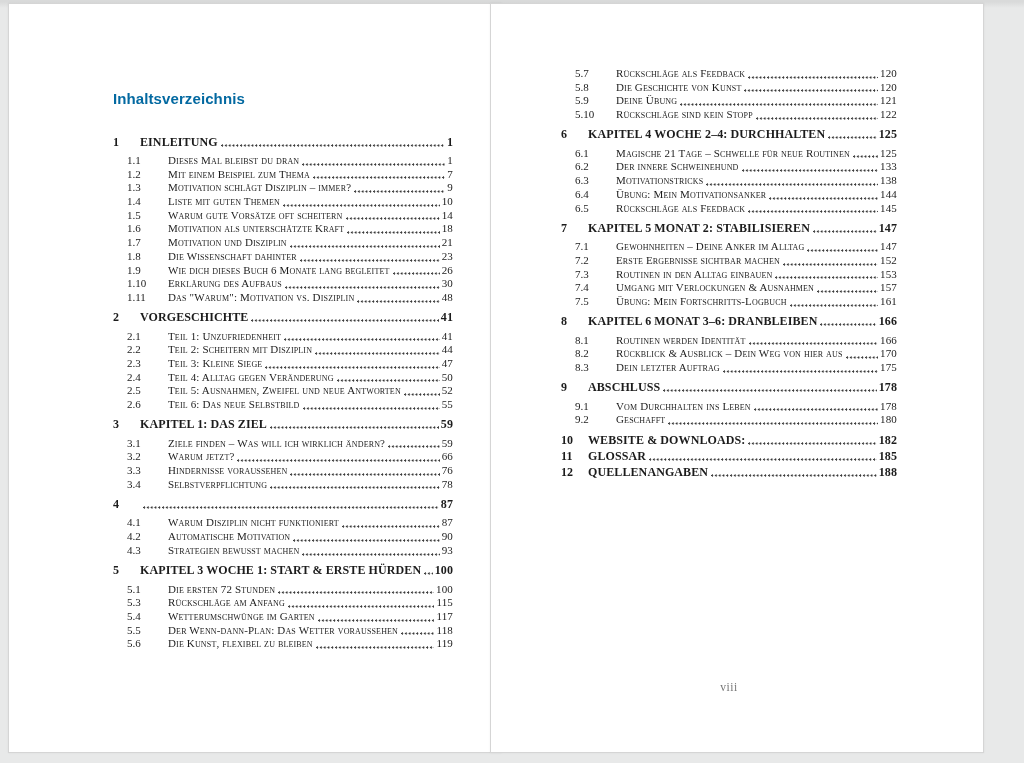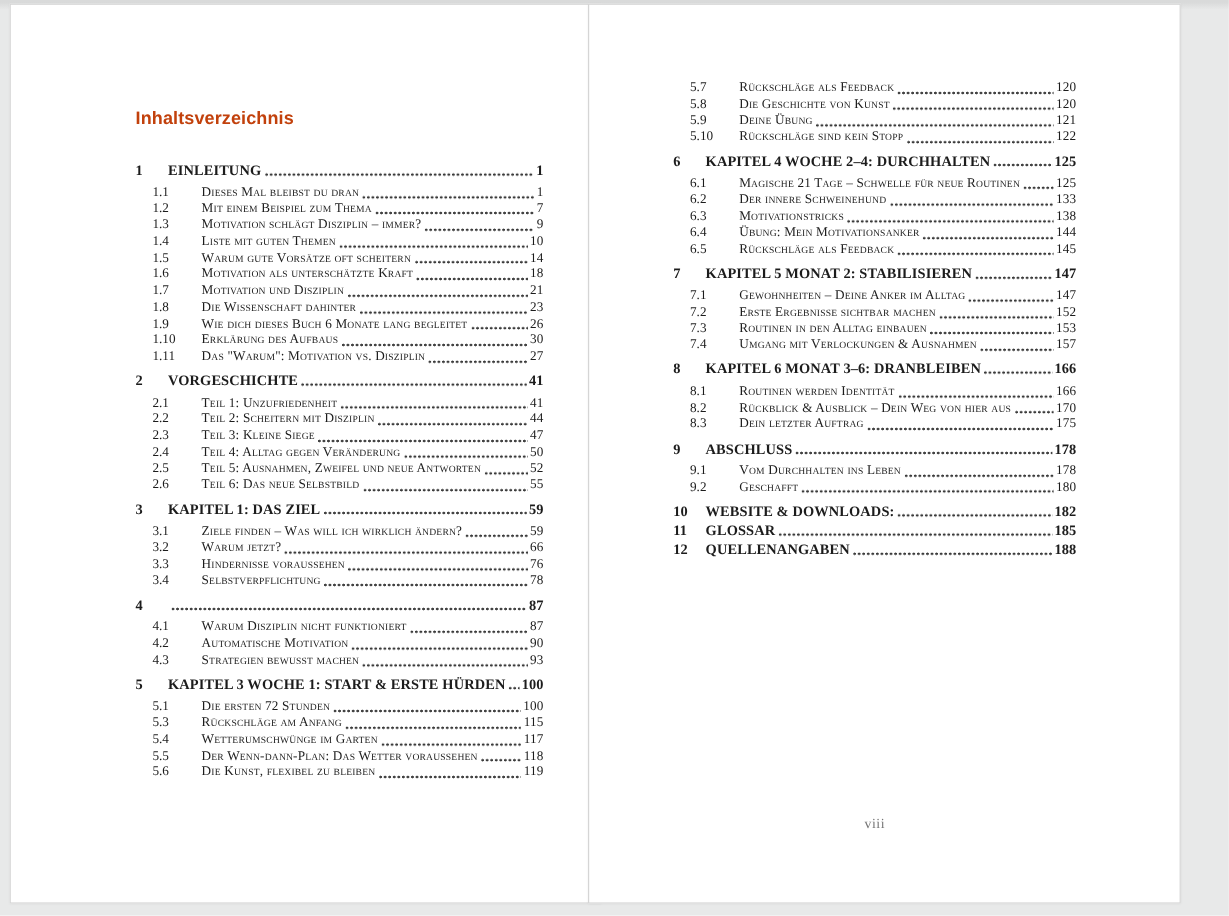--- a/index.html
+++ b/index.html
@@ -25,21 +25,21 @@
   .page-left  { left: 8px; }
   .page-right { left: 490px; padding-left: 44px; }
 
   .toc-title {
     position: absolute;
     left: 104px; top: 86px;
     margin: 0;
     font-family: "Liberation Sans", sans-serif;
     font-size: 15px;
     font-weight: bold;
-    color: #c2410c;
+    color: #0369a1;
     letter-spacing: 0.1px;
   }
 
   .toc {
     position: absolute;
     color: #1c1c1c;
   }
   .toc-0 { left: 104px; top: 125px; width: 340px; }
   .toc-1 { left: 70px;  top: 63px;  width: 336px; }
 
@@ -169,21 +169,21 @@
         <div class="row sub">
     <span class="num">1.10</span>
     <span class="title">Erklärung des Aufbaus</span>
     <span class="leader"></span>
     <span class="pagenum">30</span>
   </div>
         <div class="row sub">
     <span class="num">1.11</span>
     <span class="title">Das "Warum": Motivation vs. Disziplin</span>
     <span class="leader"></span>
-    <span class="pagenum">27</span>
+    <span class="pagenum">48</span>
   </div>
         <div class="row h1">
     <span class="num">2</span>
     <span class="title">VORGESCHICHTE</span>
     <span class="leader"></span>
     <span class="pagenum">41</span>
   </div>
         <div class="row sub">
     <span class="num">2.1</span>
     <span class="title">Teil 1: Unzufriedenheit</span>
@@ -397,20 +397,26 @@
     <span class="title">Routinen in den Alltag einbauen</span>
     <span class="leader"></span>
     <span class="pagenum">153</span>
   </div>
         <div class="row sub">
     <span class="num">7.4</span>
     <span class="title">Umgang mit Verlockungen &amp; Ausnahmen</span>
     <span class="leader"></span>
     <span class="pagenum">157</span>
   </div>
+        <div class="row sub">
+    <span class="num">7.5</span>
+    <span class="title">Übung: Mein Fortschritts-Logbuch</span>
+    <span class="leader"></span>
+    <span class="pagenum">161</span>
+  </div>
         <div class="row h1">
     <span class="num">8</span>
     <span class="title">KAPITEL 6 MONAT 3–6: DRANBLEIBEN</span>
     <span class="leader"></span>
     <span class="pagenum">166</span>
   </div>
         <div class="row sub">
     <span class="num">8.1</span>
     <span class="title">Routinen werden Identität</span>
     <span class="leader"></span>

